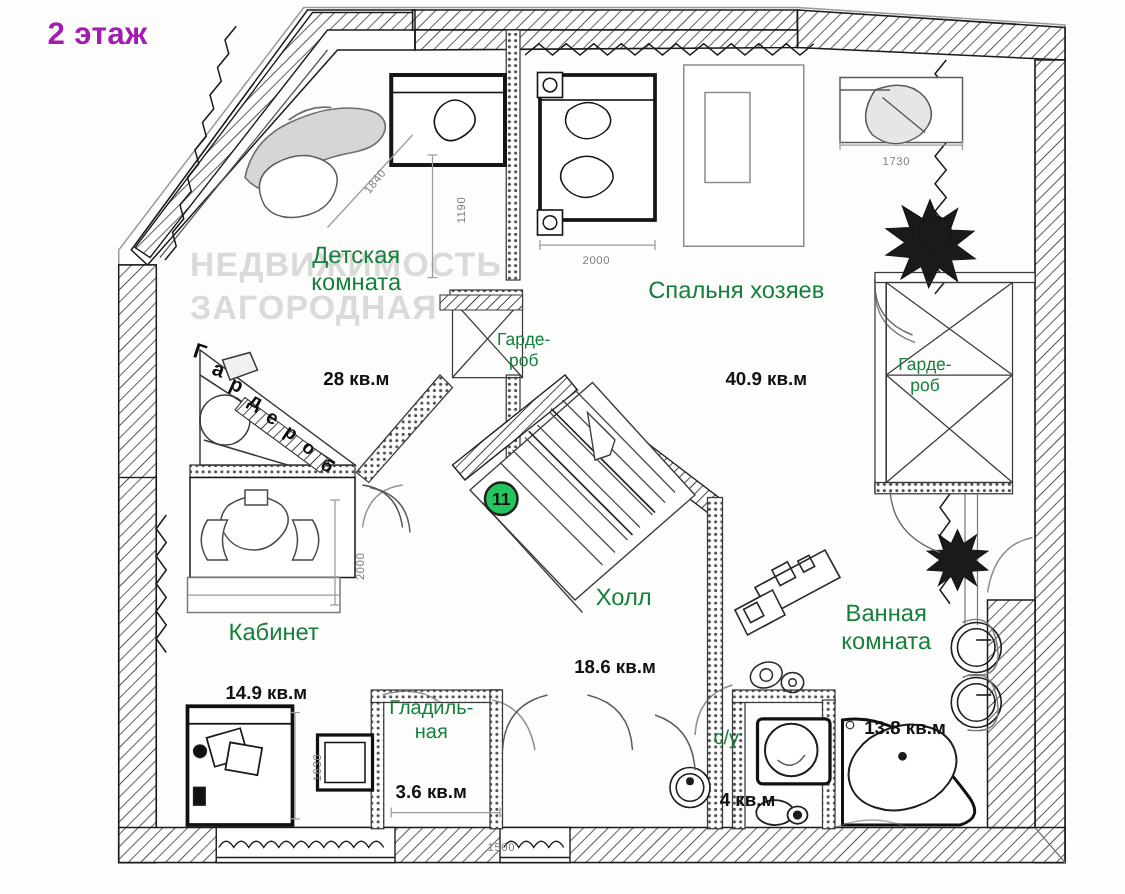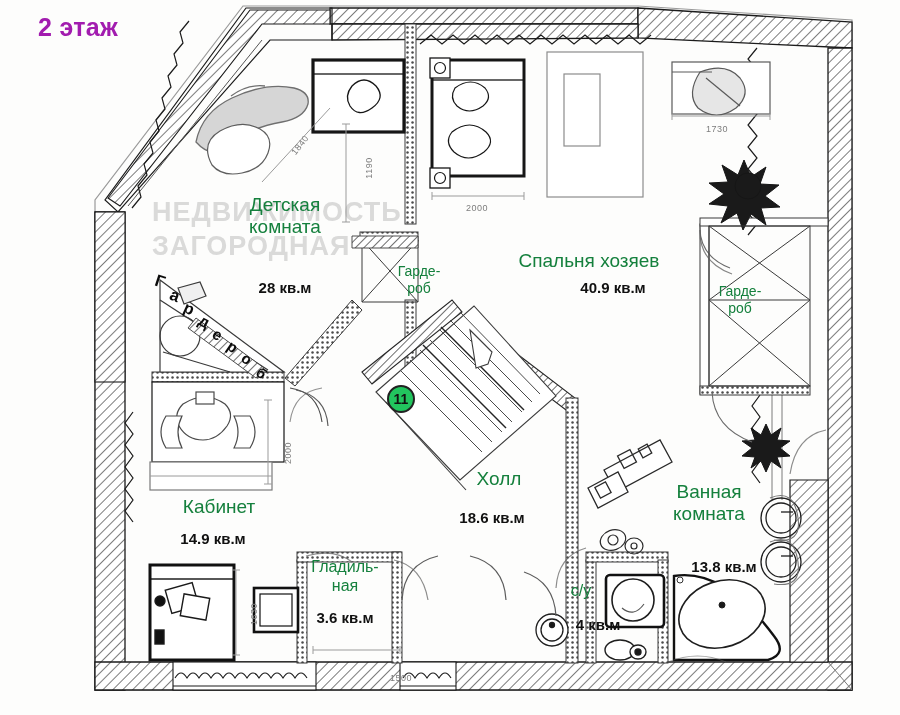--- a/index.html
+++ b/index.html
@@ -15,21 +15,21 @@
     position:absolute;left:38px;top:13px;
     font-size:25px;font-weight:bold;color:#a21caf;
     letter-spacing:.3px;
   }
 
   .lbl{position:absolute;color:#15803d;font-weight:normal;text-align:center;
        line-height:1.18;white-space:pre-line;}
   .lbl.big{font-size:19px;}
   .lbl.mid{font-size:16px;}
   .lbl.sm{font-size:14px;}
-  .area{font-size:15px;font-weight:bold;color:#111;}
+  .area{font-size:15px;font-weight:bold;color:#111;margin-top:16px;}
 
   .dim{position:absolute;font-size:9px;color:#7d7d7d;letter-spacing:.5px;
        font-family:"Liberation Sans",sans-serif;}
 
   
   .wm{position:absolute;pointer-events:none;user-select:none;}
   .wm-script{
     left:42px;top:104px;width:430px;
     font-family:"DejaVu Serif", serif;
     font-style:italic;font-size:86px;line-height:.82;
@@ -370,21 +370,21 @@
     <div>НЕДВИЖИМОСТЬ</div>
     <div>ЗАГОРОДНАЯ</div>
   </div>
 
   <div class="title">2 этаж</div>
 
   <div id="room-labels">
       <div class="lbl big" style="left: 155px; top: 194px; width: 260px;">Детская
 комната</div>
       <div class="lbl area" style="left: 175px; top: 279px; width: 220px;">28 кв.м</div>
-      <div class="lbl big" style="left: 459px; top: 222px; width: 260px; margin-top: 28px;">Спальня хозяев</div>
+      <div class="lbl big" style="left: 459px; top: 222px; width: 260px;">Спальня хозяев</div>
       <div class="lbl area" style="left: 503px; top: 279px; width: 220px;">40.9 кв.м</div>
       <div class="lbl big" style="left: 89px; top: 496px; width: 260px;">Кабинет</div>
       <div class="lbl area" style="left: 103px; top: 530px; width: 220px;">14.9 кв.м</div>
       <div class="lbl big" style="left: 369px; top: 468px; width: 260px;">Холл</div>
       <div class="lbl area" style="left: 382px; top: 509px; width: 220px;">18.6 кв.м</div>
       <div class="lbl big" style="left: 579px; top: 481px; width: 260px;">Ванная
 комната</div>
       <div class="lbl area" style="left: 614px; top: 558px; width: 220px;">13.8 кв.м</div>
       <div class="lbl mid" style="left: 215px; top: 558px; width: 260px;">Гладиль-
 ная</div>

